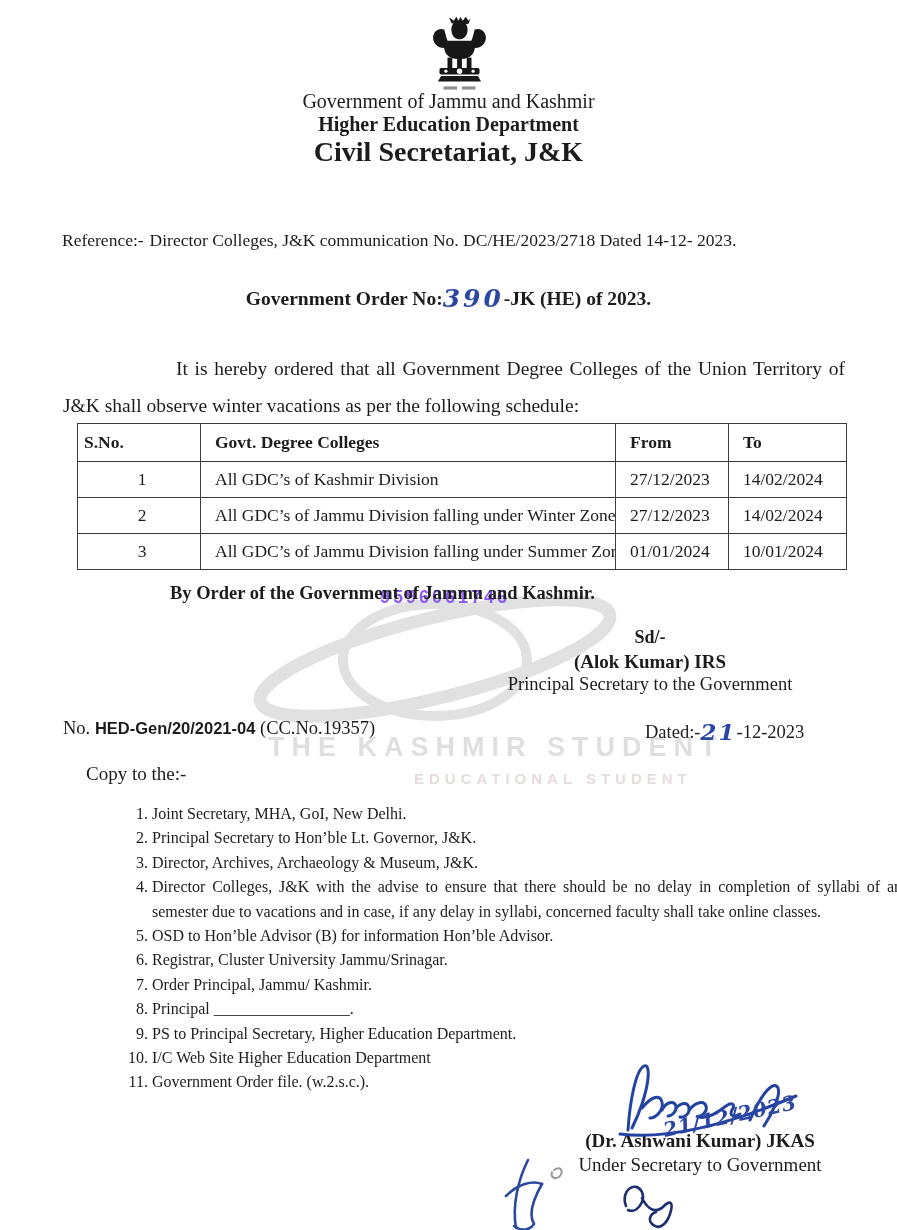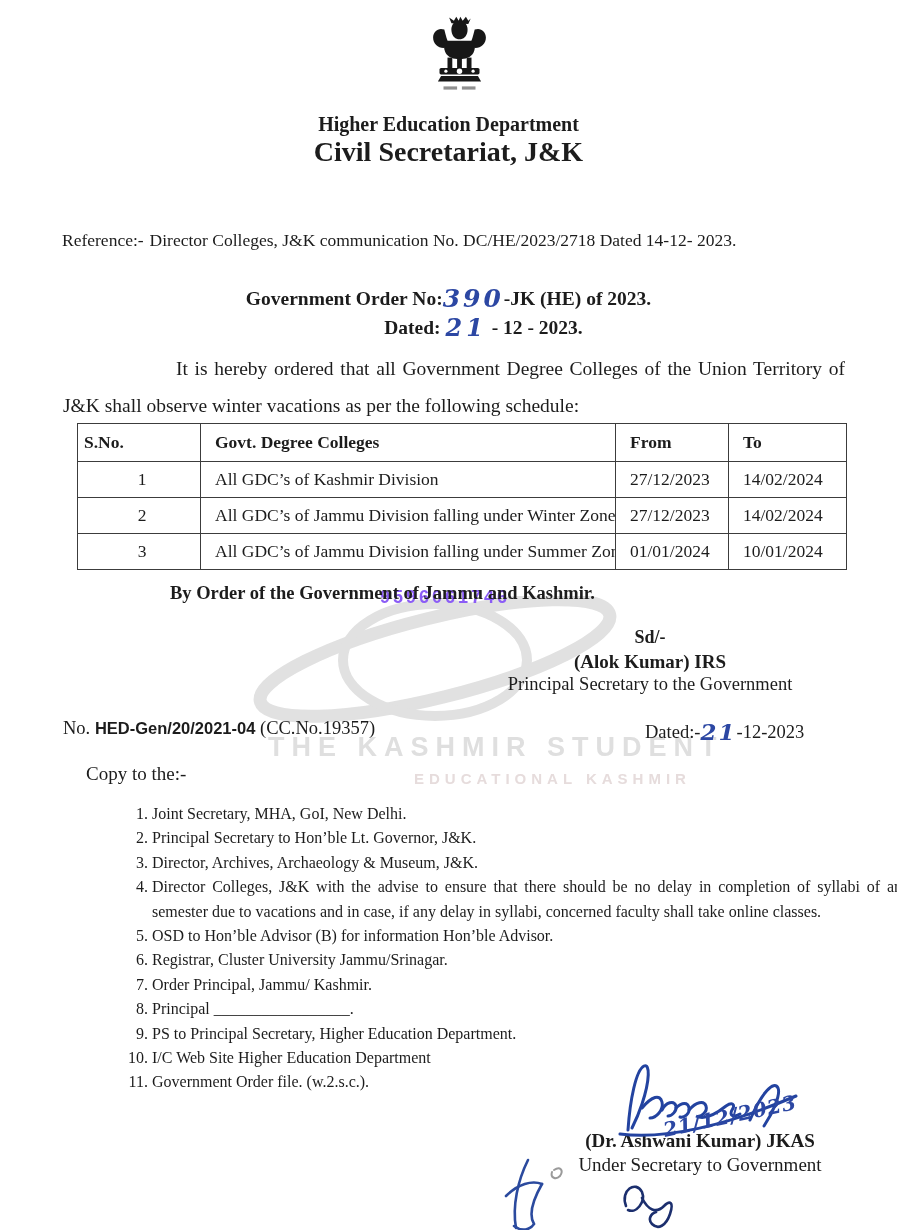--- a/index.html
+++ b/index.html
@@ -125,53 +125,51 @@
 <div class="page">
 
   <svg class="abs wm globe" viewBox="0 0 395 130" aria-hidden="true">
     <g fill="none" stroke="#dcdcdc" stroke-width="13" opacity="0.85">
       <ellipse cx="197" cy="62" rx="180" ry="40" transform="rotate(-14 197 62)"></ellipse>
       <ellipse cx="197" cy="64" rx="92" ry="56" stroke-width="10"></ellipse>
     </g>
   </svg>
   <div class="abs wm wm-phone">9596061746</div>
   <div class="abs wm wm-line1">THE KASHMIR STUDENT</div>
-  <div class="abs wm wm-line2">EDUCATIONAL KASHMIR</div>
+  <div class="abs wm wm-line2">EDUCATIONAL STUDENT</div>
 
   <svg class="abs content emblem" viewBox="0 0 100 100" aria-hidden="true">
     <g fill="#171717">
       <path d="M40,9 L37,2 L43,6 L46,1 L49,6 L51,1 L54,6 L58,1 L61,6 L64,3 L61,10 Z"></path>
       <path d="M50,6 C57,6 61,12 60,19 C59,26 55,29 50,29 C45,29 41,26 40,19 C39,12 43,6 50,6 Z"></path>
       <path d="M31,17 C24,14 17,19 17,27 C17,35 23,40 30,40 L38,37 C34,31 33,24 31,17 Z"></path>
       <path d="M69,17 C76,14 83,19 83,27 C83,35 77,40 70,40 L62,37 C66,31 67,24 69,17 Z"></path>
       <path d="M31,31 L69,31 C71,45 66,54 50,54 C34,54 29,45 31,31 Z"></path>
       <rect x="35" y="52" width="6" height="13"></rect>
       <rect x="47" y="52" width="6" height="13"></rect>
       <rect x="59" y="52" width="6" height="13"></rect>
       <rect x="25" y="65" width="50" height="8" rx="2"></rect>
       <circle cx="50" cy="69" r="3.4" fill="#ffffff"></circle>
       <circle cx="33" cy="69" r="2" fill="#ffffff"></circle>
       <circle cx="67" cy="69" r="2" fill="#ffffff"></circle>
       <path d="M27,75 L73,75 L77,82 L23,82 Z"></path>
       <rect x="30" y="88" width="17" height="4" fill="#8f8f8f"></rect>
       <rect x="53" y="88" width="17" height="4" fill="#8f8f8f"></rect>
     </g>
   </svg>
+  <div class="abs content centered h-govt">Government of Jammu and Kashmir</div>
   <div class="abs content centered h-dept">Higher Education Department</div>
   <div class="abs content centered h-secr">Civil Secretariat, J&amp;K</div>
 
   <div class="abs content reference-line">
     <span class="reference-label">Reference:-</span><span>Director Colleges, J&amp;K communication No. DC/HE/2023/2718 Dated 14-12- 2023.</span>
   </div>
 
   <div class="abs content centered order-no">
     <span>Government Order No:</span><span class="hw hw-order ink">390</span><span>-JK (HE) of 2023.</span>
-  </div>
-  <div class="abs content centered order-date">
-    <span>Dated:</span>&nbsp;<span class="hw hw-date ink">21</span>&nbsp;<span>- 12 - 2023.</span>
   </div>
 
   <div class="abs content body-para">It is hereby ordered that all Government Degree Colleges of the Union Territory of J&amp;K shall observe winter vacations as per the following schedule:</div>
 
   <table class="sched content">
     <colgroup>
       <col class="col-sno">
         <col class="col-college">
         <col class="col-from">
         <col class="col-to">

